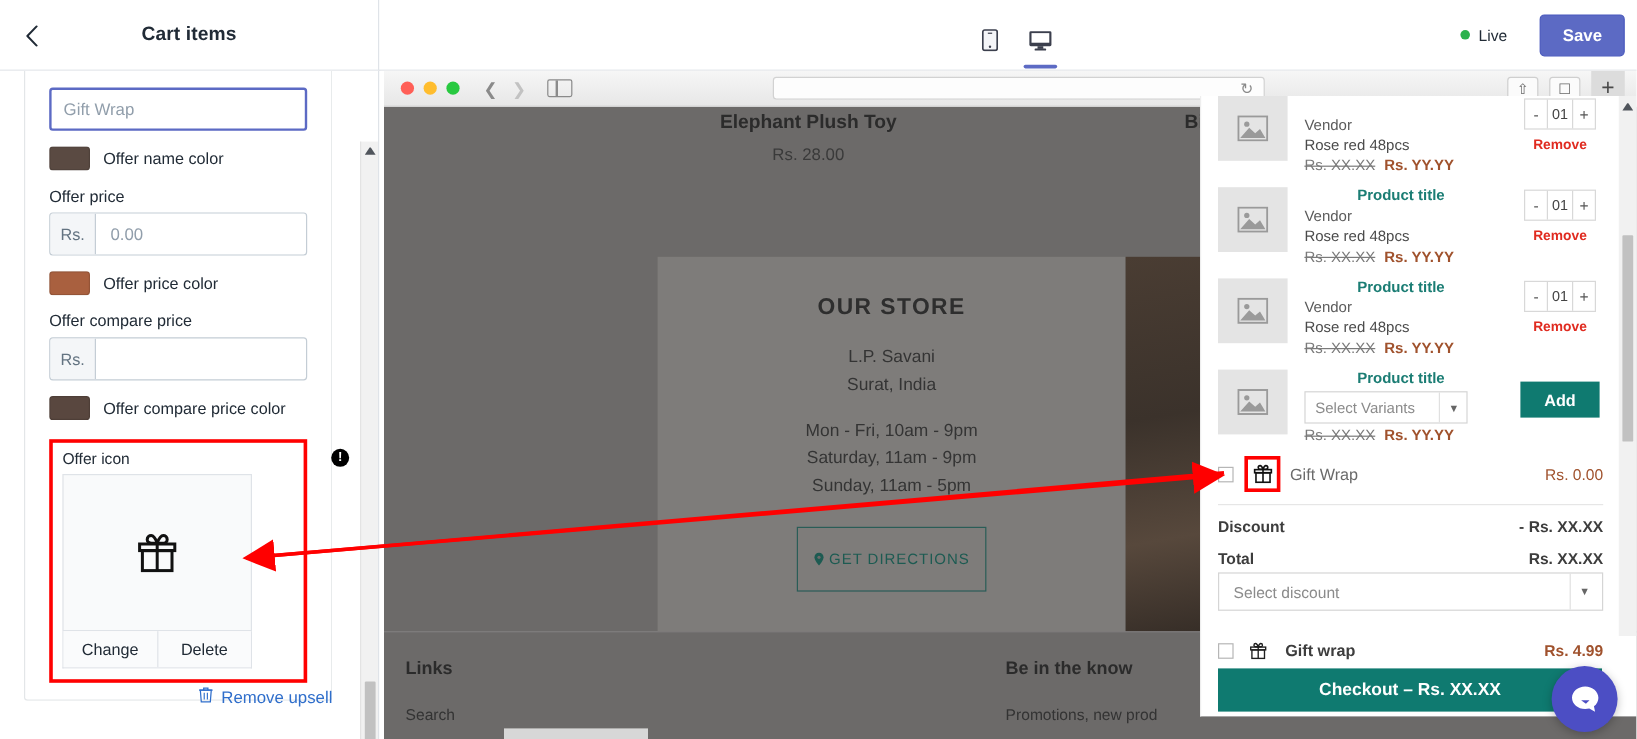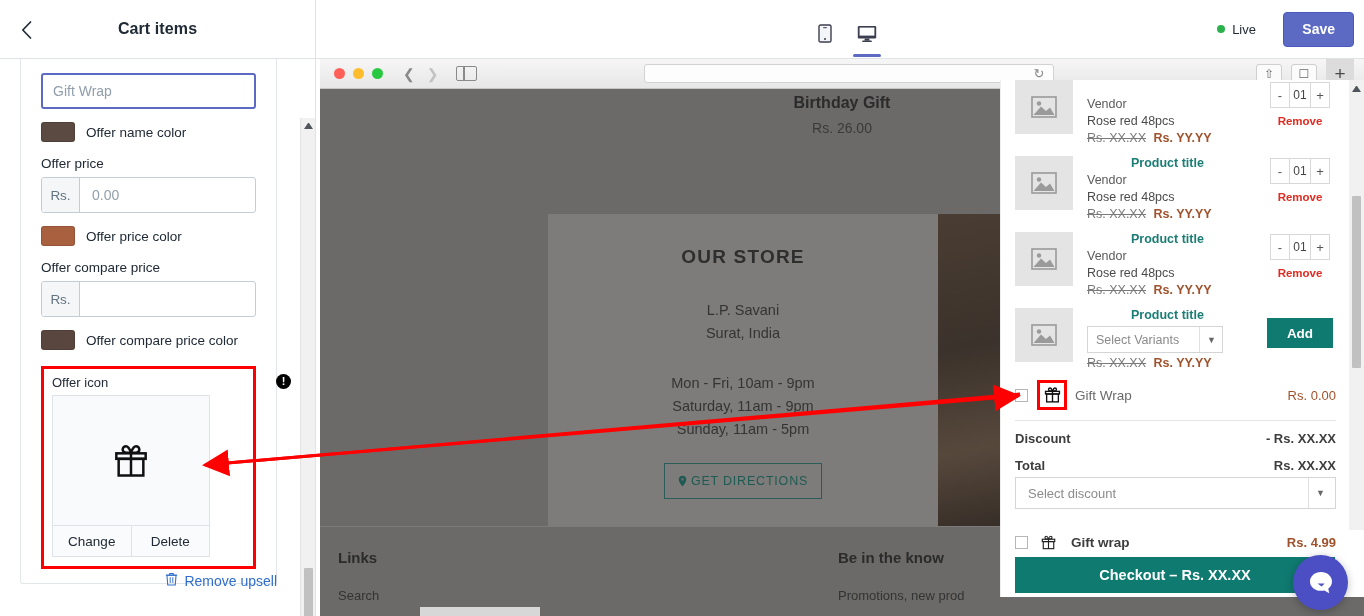--- a/index.html
+++ b/index.html
@@ -197,23 +197,23 @@
   .prod { text-align: center; color: #2b2b2b; }
   .prod-name { font-size: 16px; font-weight: bold; margin-bottom: 8px; }
   .prod-price { font-size: 14px; color: #3a3a3a; }
   .store-card {
     position: absolute; left: 228px; top: 125px; width: 390px; height: 322px;
     background: rgba(160,158,156,.35); text-align: center;
     padding-top: 32px;
   }
   .store-title { font-size: 19px; font-weight: bold; color: #2e2e2e; letter-spacing: 1.2px; }
   .store-line { font-size: 14.5px; color: #343434; margin-top: 7px; }
-  .store-line.gap { margin-top: 34px; }
+  .store-line.gap { margin-top: 22px; }
   .directions-btn {
-    margin: 26px auto 0 auto; width: 158px; height: 36px;
+    margin: 26px auto 0 auto; width: 158px; height: 54px;
     border: 1px solid #2a5d57; color: #1d5b52; font-size: 12.5px; letter-spacing: .8px;
     display: flex; align-items: center; justify-content: center; gap: 4px;
   }
   .store-photo {
     position: absolute; left: 618px; top: 125px; width: 130px; height: 322px;
     background: linear-gradient(170deg,#4a3d33,#3b322b 40%,#57483c 70%,#2e2722);
   }
   .footer {
     position: absolute; left: 0; top: 437px; width: 1044px; height: 90px;
     background: #6c6a69; border-top: 1px solid #7d7b7a;
@@ -461,20 +461,24 @@
         <span class="chrome-btn">⇧</span>
         <span class="chrome-btn">☐</span>
         <span class="chrome-plus">+</span>
       </div>
     </div>
 
     <div class="site">
       <div class="site-body">
 
         <div class="prod-row">
+          <div class="prod">
+            <div class="prod-name">Elephant Plush Toy</div>
+            <div class="prod-price">Rs. 28.00</div>
+          </div>
           <div class="prod">
             <div class="prod-name">Birthday Gift</div>
             <div class="prod-price">Rs. 26.00</div>
           </div>
         </div>
 
         <div class="store-card">
           <div class="store-title">OUR STORE</div>
           <div class="store-line gap">L.P. Savani</div>
           <div class="store-line">Surat, India</div>

